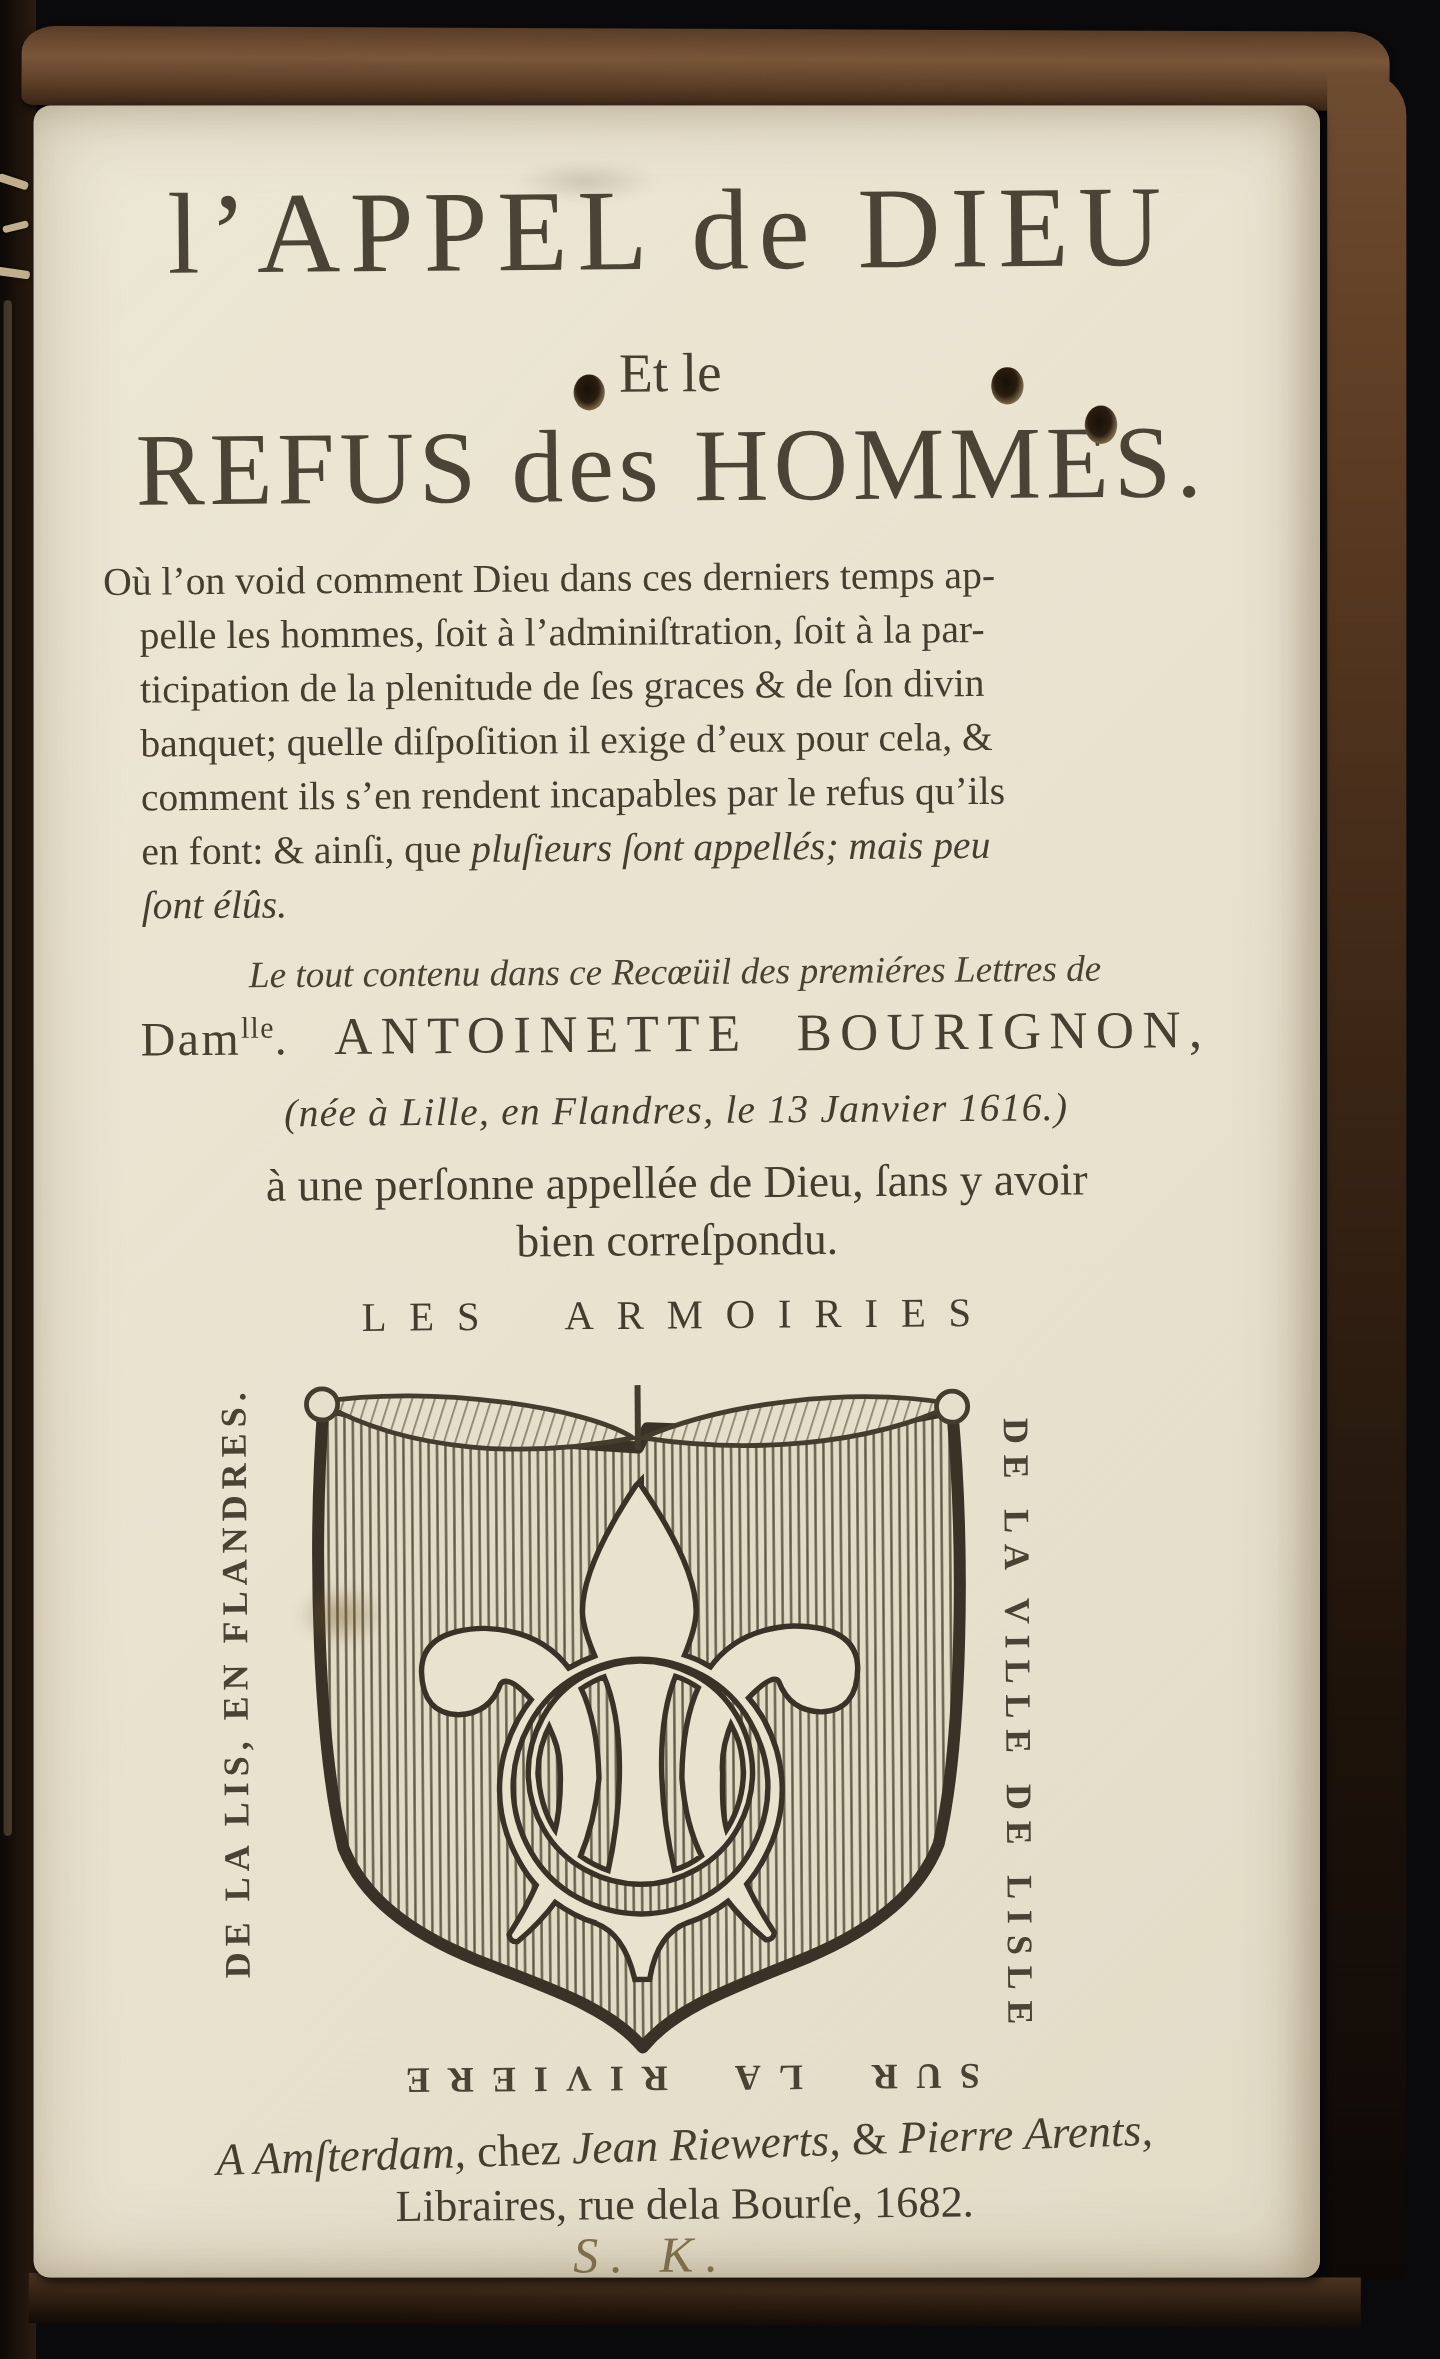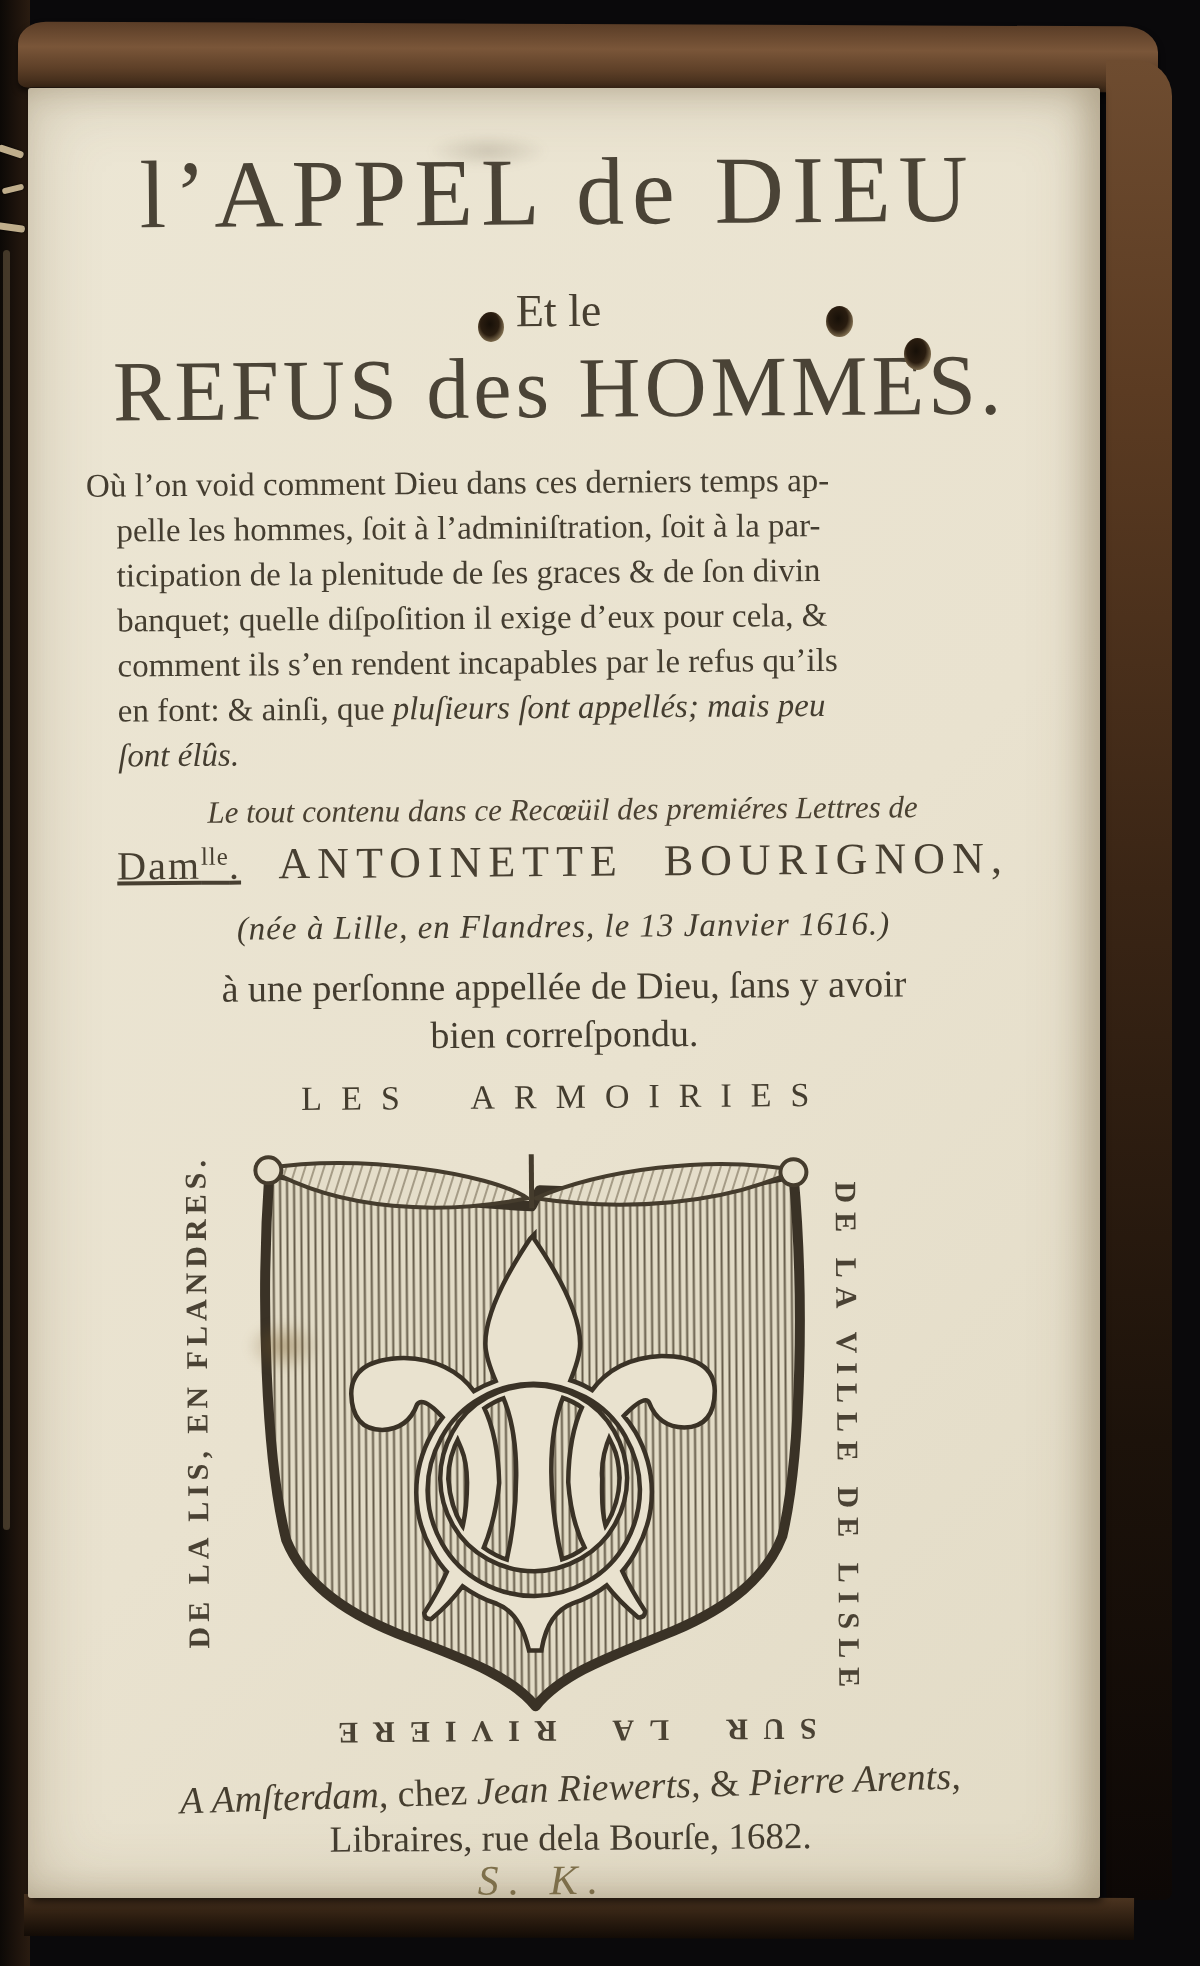--- a/index.html
+++ b/index.html
@@ -37,34 +37,34 @@
   }
   .thread{position:absolute;background:#c0ae8c;border-radius:3px;box-shadow:0 0 2px #000;}
   .thread.t1{left:-2px;top:148px;width:26px;height:7px;transform:rotate(18deg);}
   .thread.t2{left:2px;top:186px;width:22px;height:6px;transform:rotate(-14deg);}
   .thread.t3{left:-3px;top:224px;width:28px;height:7px;transform:rotate(8deg);}
   
   .paper{
     position:absolute;left:28px;top:88px;width:1072px;height:1810px;
     background:linear-gradient(135deg,#ece6d4 0%,#e9e2cf 55%,#e2dbc6 100%);
     box-shadow:inset 0 0 70px rgba(104,84,48,.28), inset -14px 0 30px rgba(90,70,40,.25), 2px 3px 8px rgba(0,0,0,.7);
-    border-radius:3px;
+    border-radius:14px;
   }
   .print{position:absolute;left:0;top:0;width:100%;height:100%;transform:rotate(-.45deg);}
   .cline{position:absolute;width:100%;text-align:center;white-space:nowrap;}
   .title1{top:48px;font-size:96px;letter-spacing:8px;color:#4a4336;}
   .title2{top:196px;font-size:46px;color:#473f31;}
   .title3{top:250px;font-size:86px;letter-spacing:4px;color:#4a4336;}
   .argument{position:absolute;left:62px;top:372px;width:920px;font-size:33px;line-height:45px;color:#443d30;}
   .argument .ln{white-space:nowrap;padding-left:30px;}
   .argument .ln.first{padding-left:0;}
   .it{font-style:italic;}
   .attr-intro{top:704px;font-size:31px;font-style:italic;color:#4a4132;}
   .attr-name{top:748px;font-size:44px;letter-spacing:7px;word-spacing:22px;color:#473f31;}
-  .attr-name .hon{font-size:40px;letter-spacing:2px;word-spacing:0;text-decoration:underline;}
+  .attr-name .hon{font-size:40px;letter-spacing:2px;word-spacing:0;}
   .attr-name sup{font-size:25px;vertical-align:14px;letter-spacing:1px;}
   .attr-birth{top:820px;font-size:33px;font-style:italic;letter-spacing:1px;}
   .attr-add1{top:876px;font-size:38px;}
   .attr-add2{top:924px;font-size:38px;}
   .arms-head{top:990px;font-size:34px;letter-spacing:19px;word-spacing:26px;color:#443d2f;}
   .shield-wrap{position:absolute;left:212px;top:1028px;width:580px;height:600px;}
   .side-label{
     position:absolute;width:560px;height:38px;text-align:center;white-space:nowrap;
     font-weight:bold;font-size:30px;color:#4a4234;
   }

